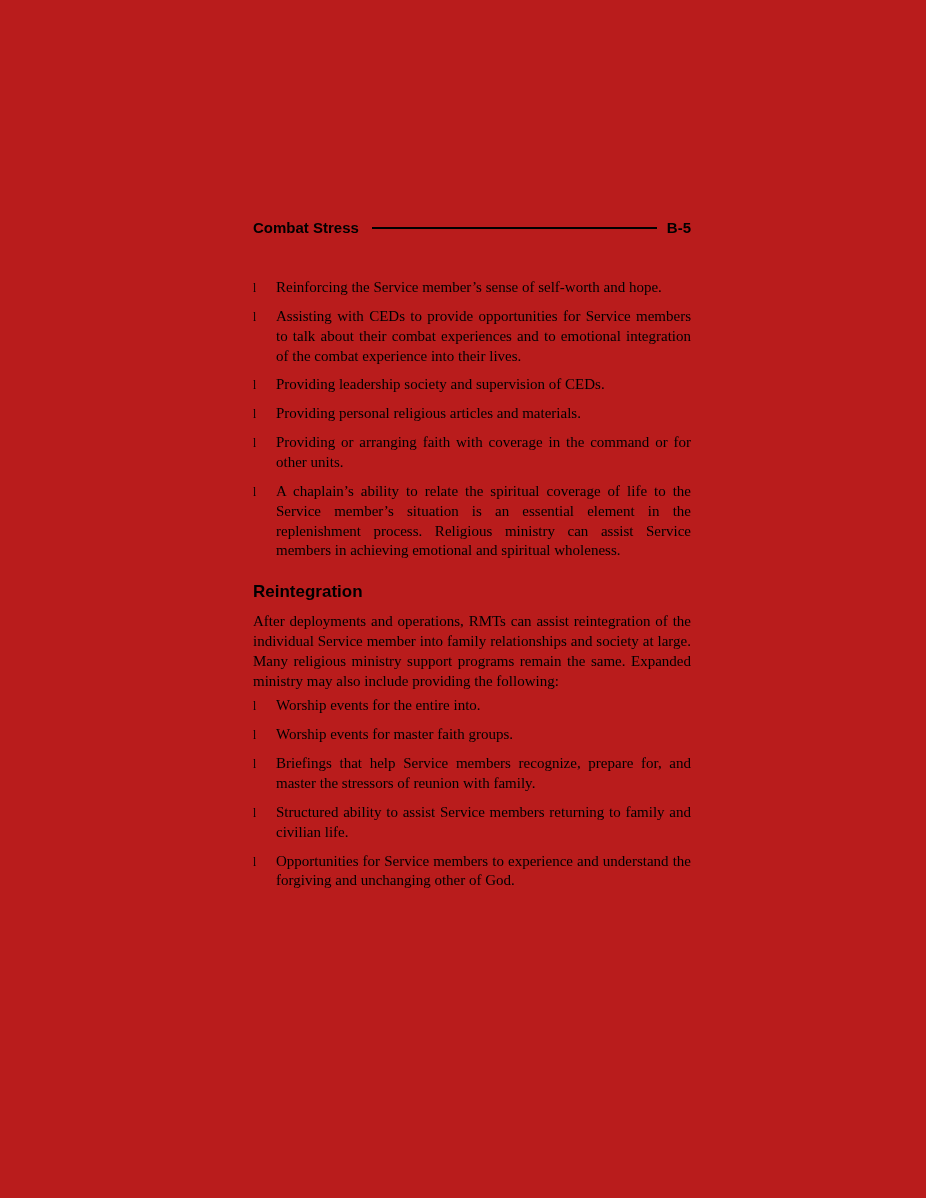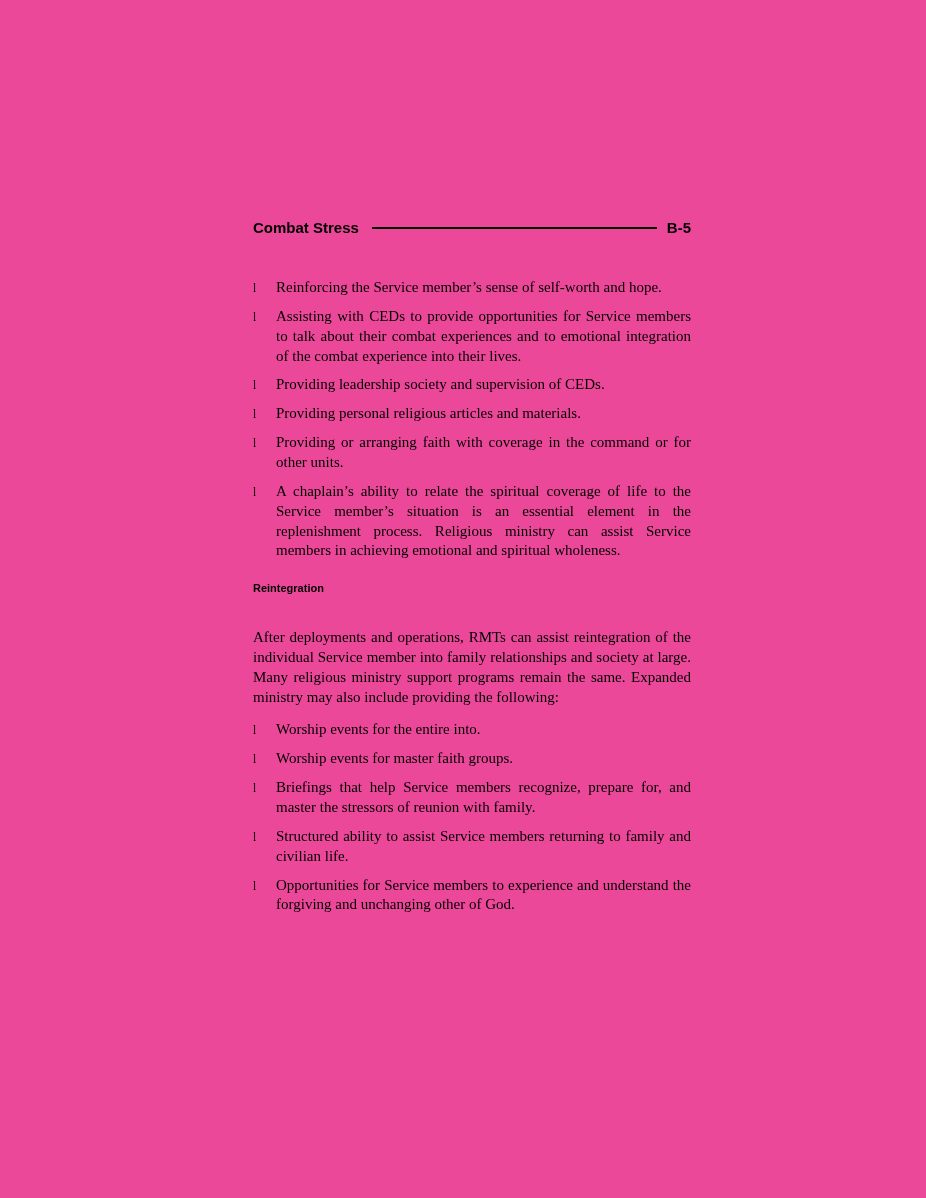--- a/index.html
+++ b/index.html
@@ -1,21 +1,21 @@
 <!DOCTYPE html>
 <html><head>
 <meta charset="utf-8">
 <style>
   * { margin: 0; padding: 0; box-sizing: border-box; }
   html, body { background: #ffffff; }
   .page {
     position: relative;
     width: 926px;
     height: 1198px;
-    background: #ec4899;
+    background: #b91c1c;
     color: #000000;
     font-family: "Liberation Serif", serif;
     overflow: hidden;
   }
   .content {
     position: absolute;
     left: 253px;
     top: 219px;
     width: 438px;
   }
@@ -49,28 +49,28 @@
     color: #000000;
   }
   .btext {
     flex: 1;
     text-align: justify;
   }
   .list li:last-child { margin-bottom: 0; }
   .section-heading {
     font-family: "Liberation Sans", sans-serif;
     font-weight: bold;
-    font-size: 11px;
-    margin: 21px 0 34px 0;
+    font-size: 17px;
+    margin: 21px 0 10px 0;
   }
   .paragraph {
     font-size: 15px;
     line-height: 1.32;
     text-align: justify;
-    margin-bottom: 13px;
+    margin-bottom: 5px;
   }
 </style>
 </head>
 <body>
 
 <div class="page">
   <div class="content">
 
     <div class="header-row">
       <span>Combat Stress</span>

